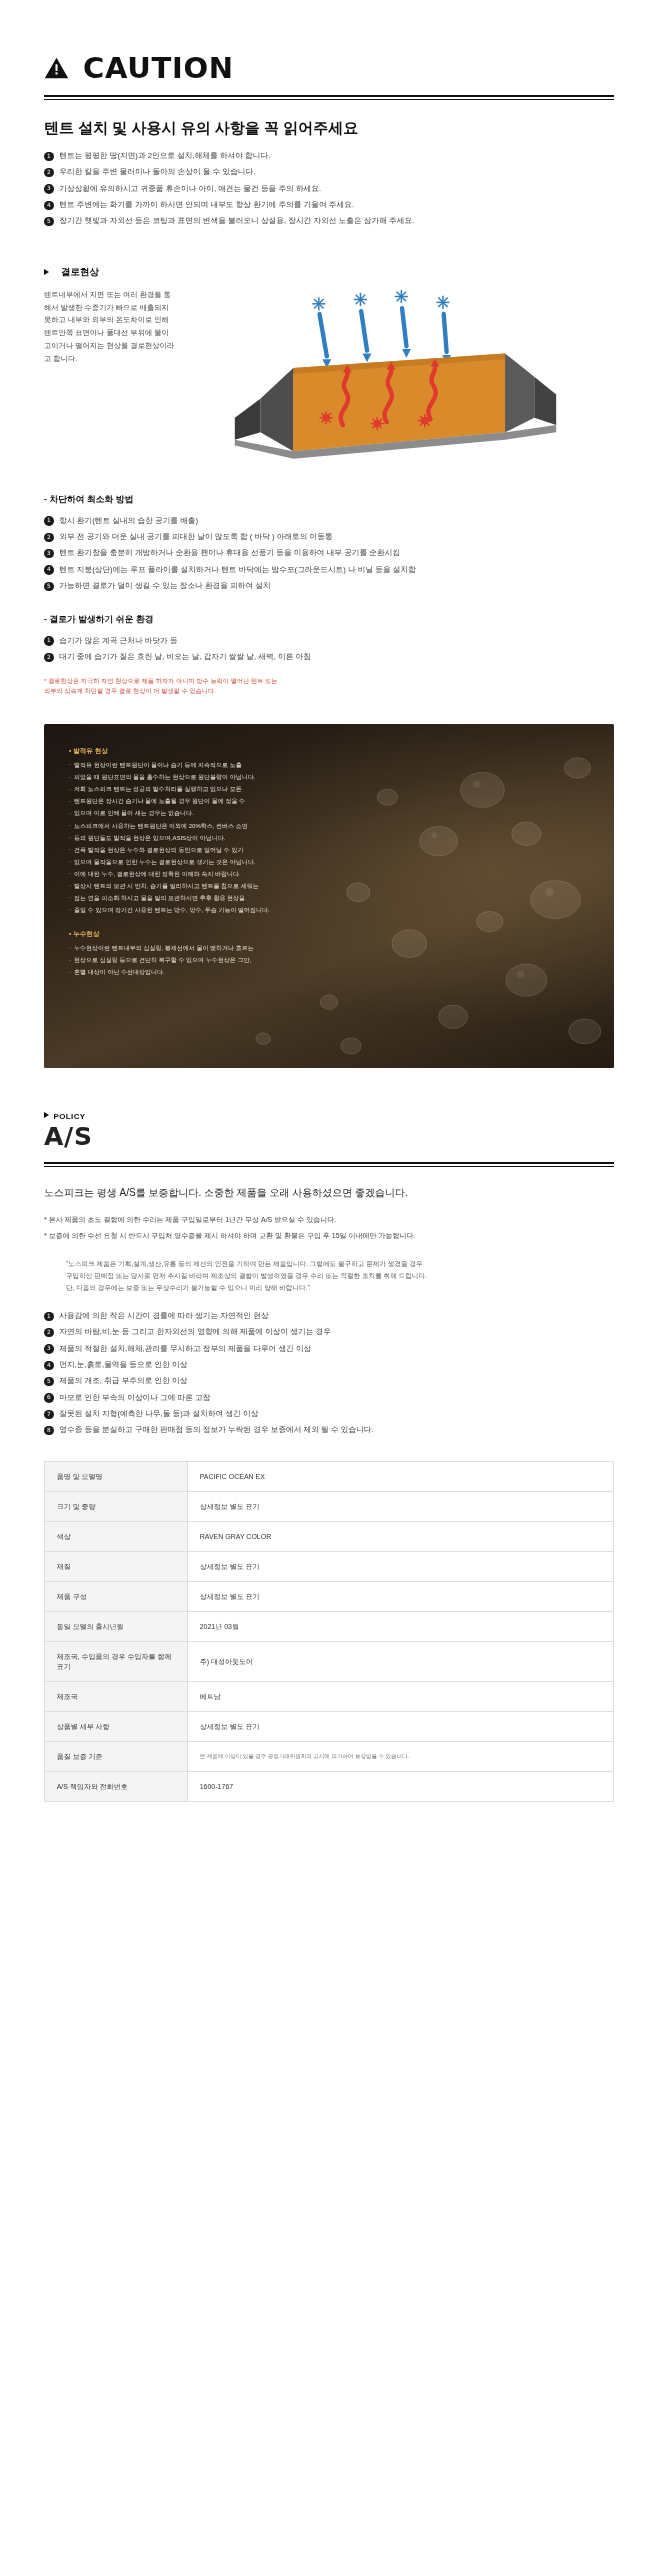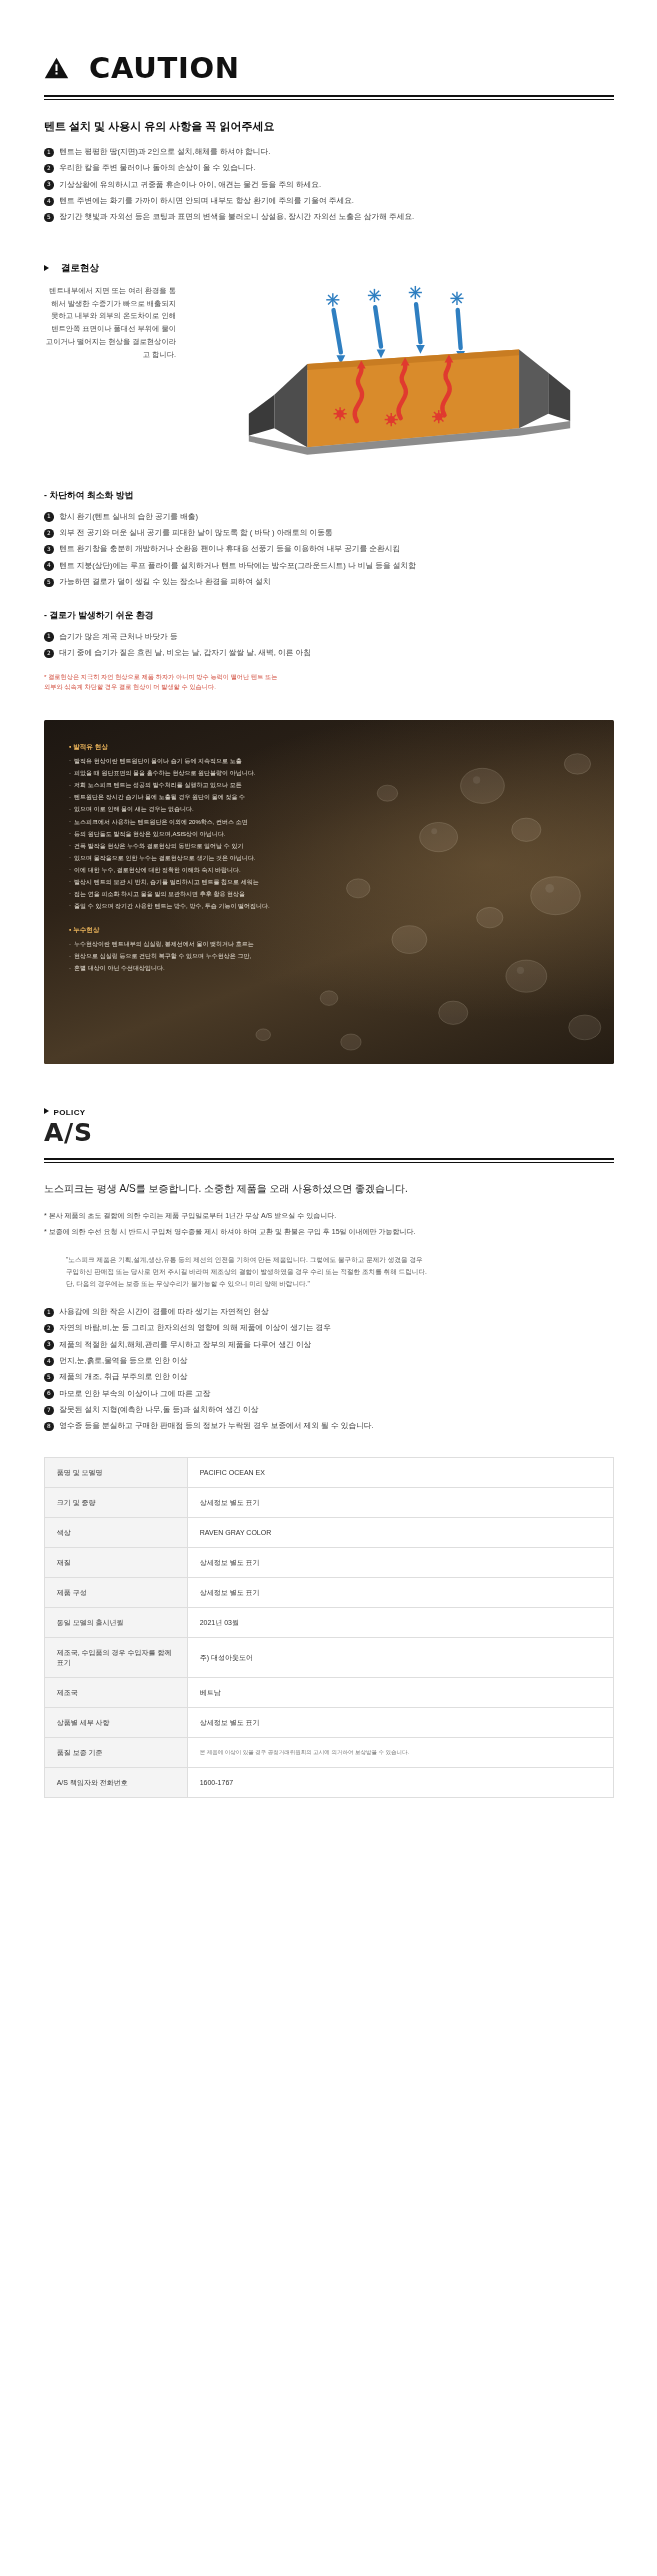--- a/index.html
+++ b/index.html
@@ -9,31 +9,31 @@
     background: #ffffff;
     font-family: "Liberation Sans", sans-serif;
     color: #222;
     -webkit-font-smoothing: antialiased;
   }
   .page { width:658px; padding: 0 0 29px 0; }
 
   
   .caution-block { padding: 51px 44px 0 44px; }
   .caution-title {
-    display:flex; align-items:center; gap:20px;
+    display:flex; align-items:center; gap:14px;
     font-size:29px; font-weight:800; letter-spacing:0.7px;
     color:#111; font-family:"DejaVu Sans", sans-serif;
   }
   .warn-tri { width:25px; height:22px; position:relative; display:inline-block; }
   .warn-tri svg { display:block; }
   .hr-thick { border:0; border-top:2.2px solid #111; margin:10.2px 0 0 0; }
   .hr-thin { border:0; border-top:0.7px solid #111; margin:2.2px 0 0 0; }
 
   .sub-head {
-    font-size:11px; font-weight:700; color:#111; margin:19px 0 11.7px 0;
+    font-size:15px; font-weight:700; color:#111; margin:19px 0 11.7px 0;
   }
 
   ol.numlist { list-style:none; margin:0; padding:0; }
   ol.numlist li {
     display:flex; align-items:center; gap:5.8px;
     font-size:7.7px; color:#3a3a3a; line-height:1.55; margin-bottom:4.4px;
   }
   .numbadge {
     flex:0 0 auto;
     width:9.5px; height:9.5px; border-radius:50%;
@@ -46,21 +46,21 @@
   
   .sec-head {
     display:flex; align-items:center; gap:12px;
     font-size:9.5px; font-weight:700; color:#111; margin:0 0 10.2px 0;
   }
   .tri-right {
     width:0;height:0;border-left:5.8px solid #111;
     border-top:3.7px solid transparent;border-bottom:3.7px solid transparent;
   }
   .cond-wrap { padding:34px 44px 0 44px; }
-  .cond-body { display:flex; gap:14.6px; align-items:flex-start;text-align:right; }
+  .cond-body { display:flex; gap:14.6px; align-items:flex-start; }
   .cond-text { width:132px; font-size:7.3px; color:#444; line-height:1.75; }
   .cond-figure { flex:1; position:relative; height:183px; }
 
   
   .dash-head {
     font-size:8.8px; font-weight:700; color:#111; margin:22px 0 8.8px 0;
   }
   .dash-head::before { content:"- "; }
 
   .mini-note {

